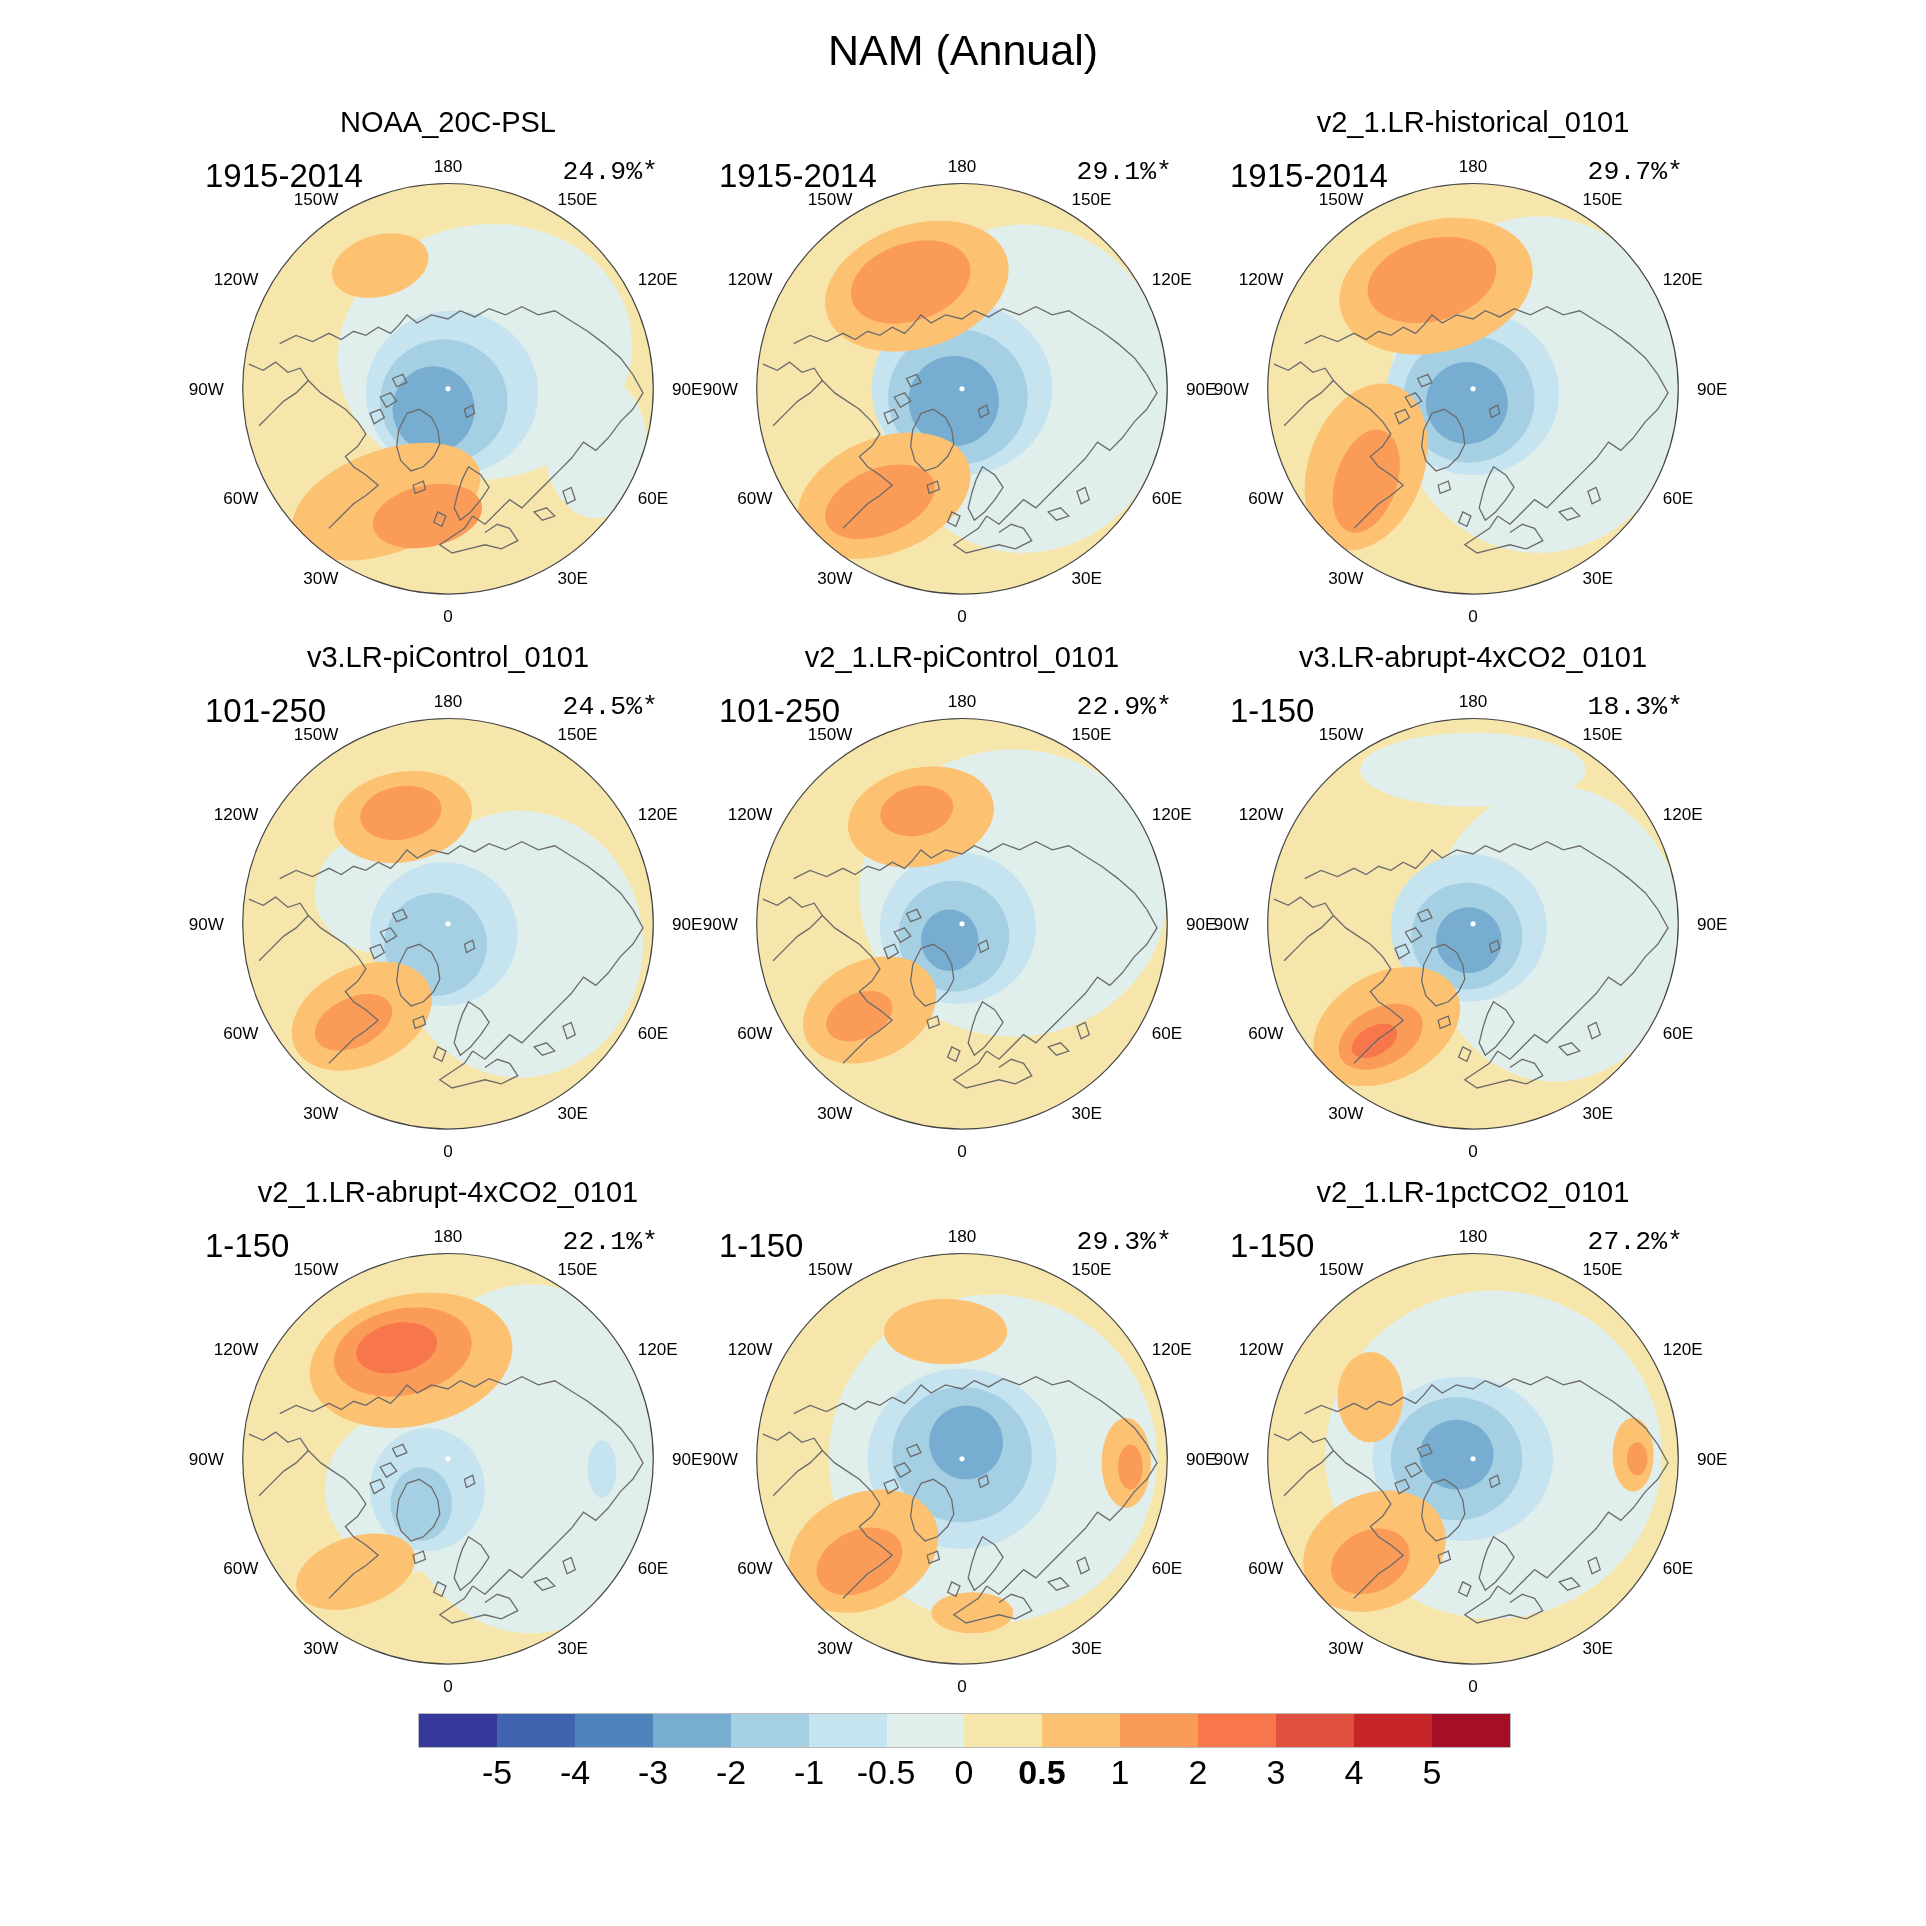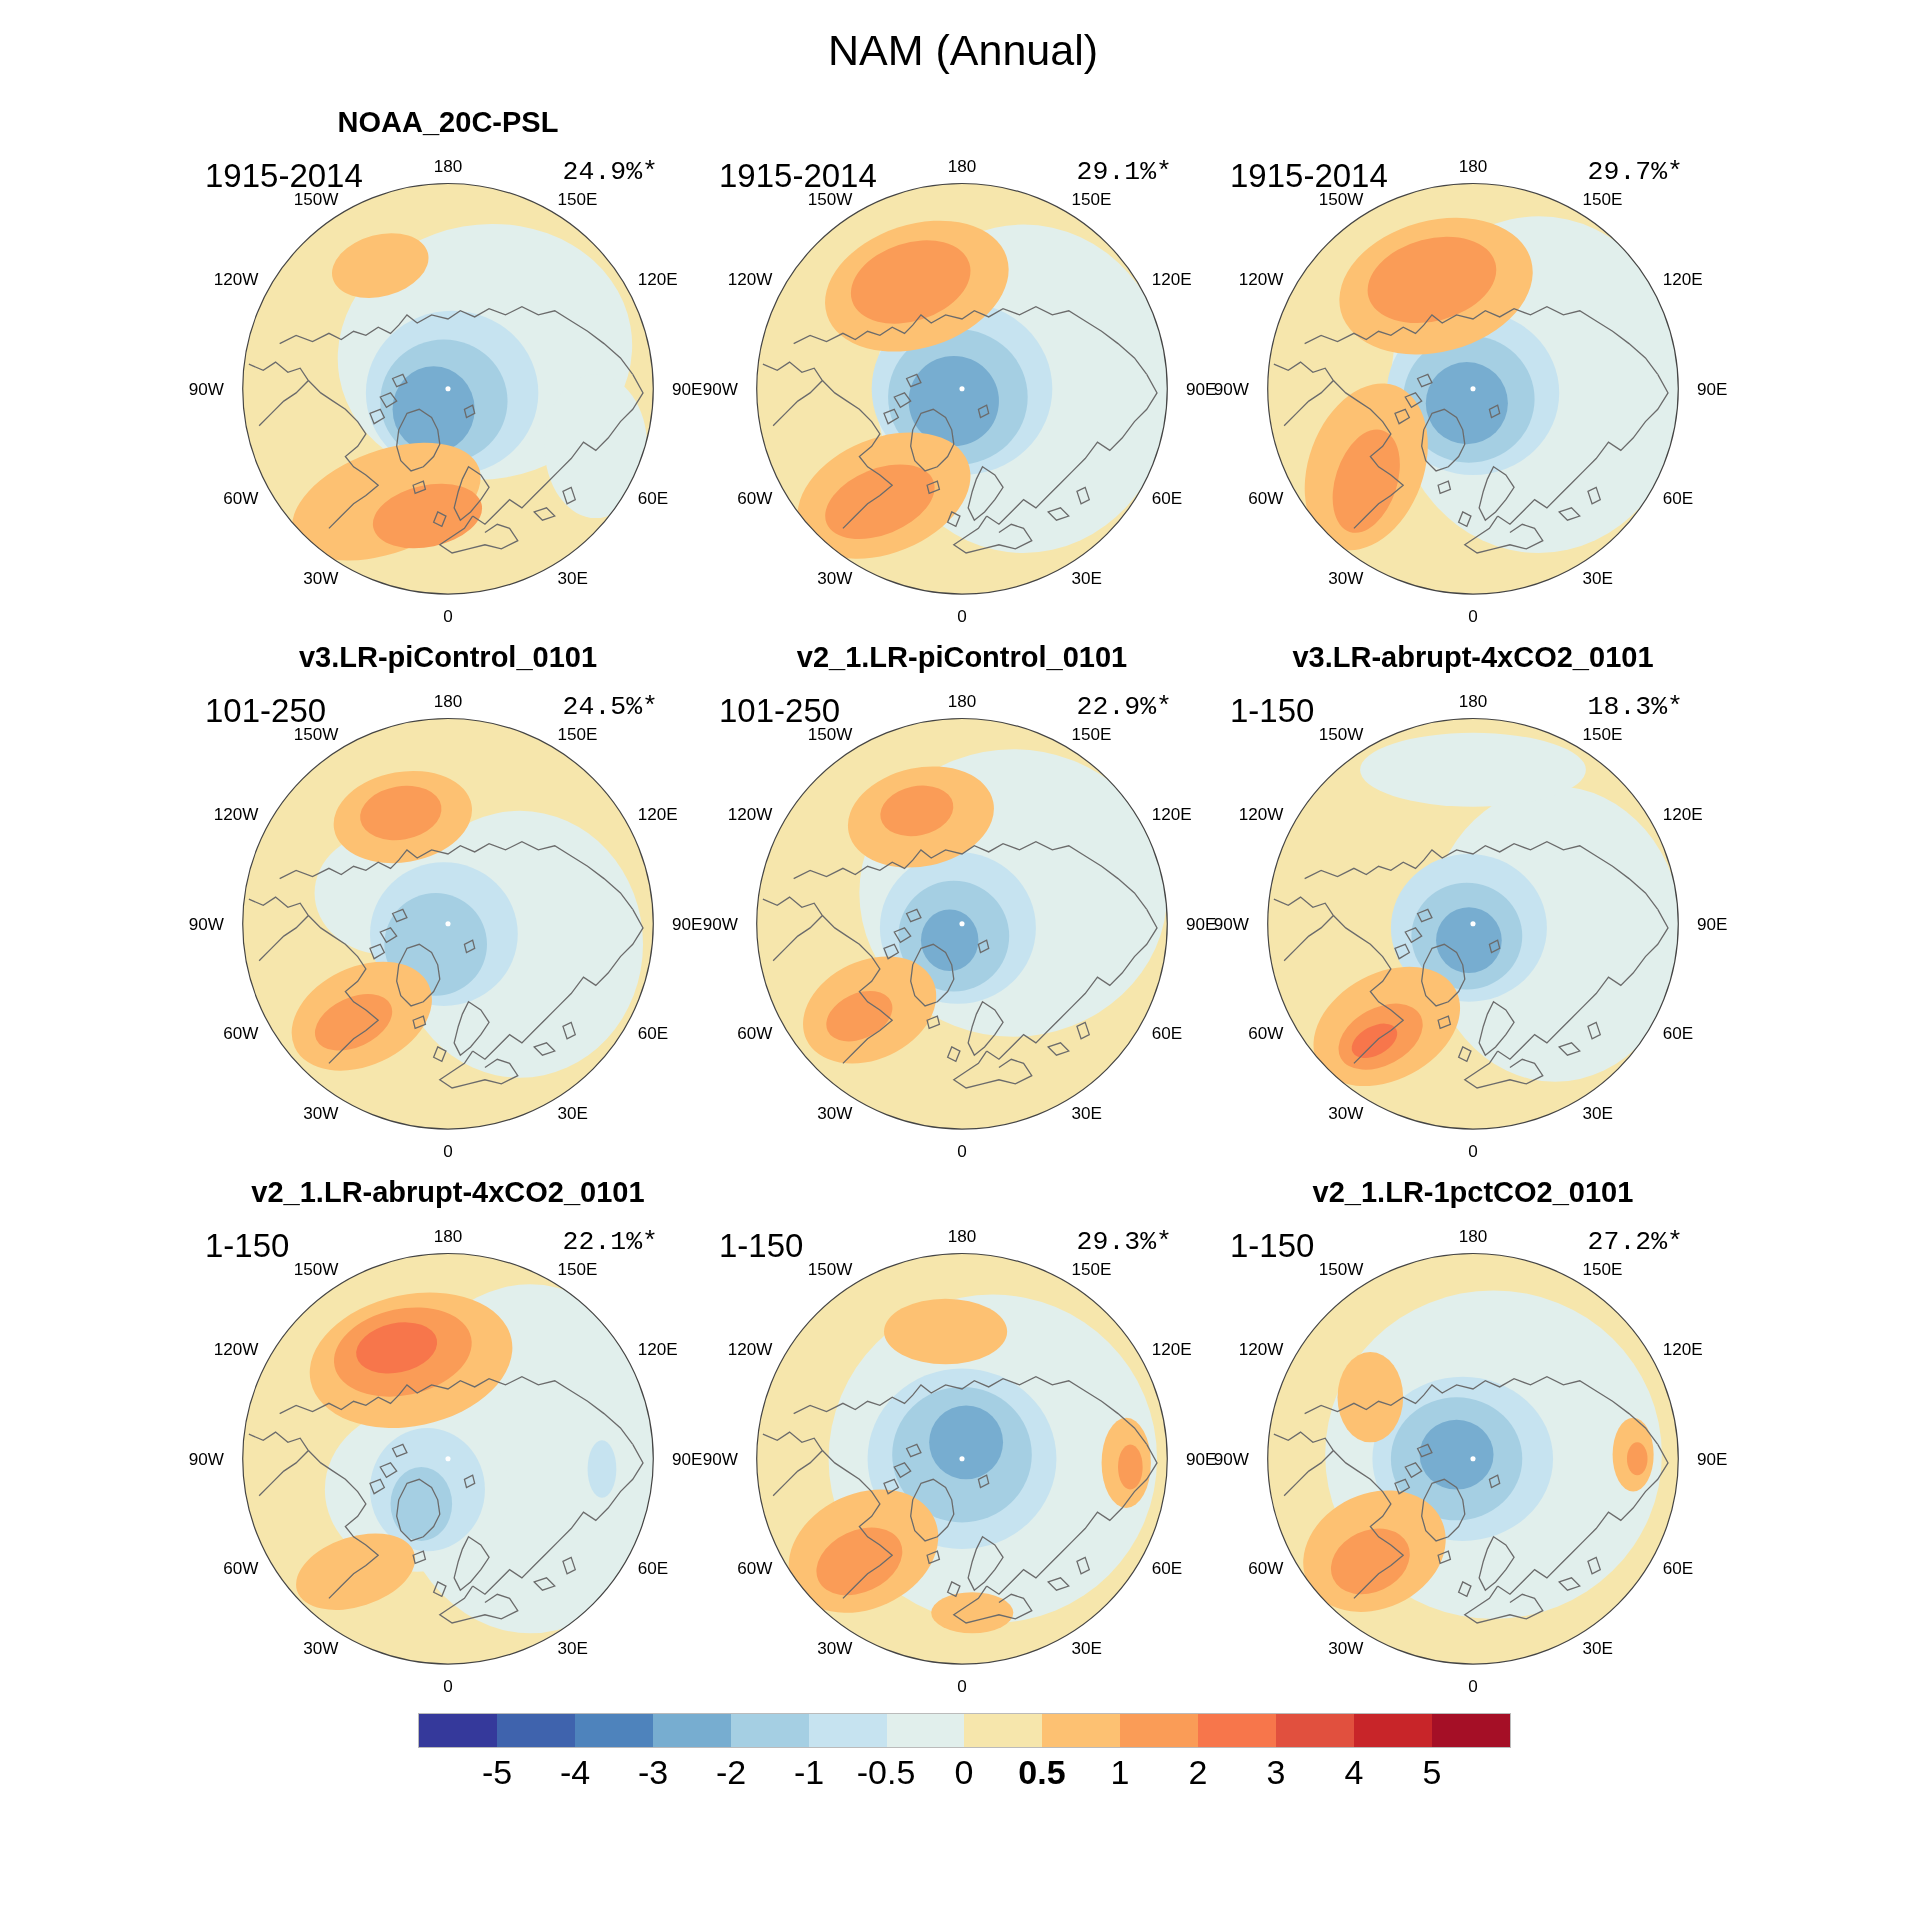--- a/index.html
+++ b/index.html
@@ -1,19 +1,19 @@
 <!DOCTYPE html>
 <html style="font-size:13.7px"><head>
 <meta charset="utf-8">
 <style>
   html,body{margin:0;padding:0;background:#fff;}
   body{width:1926px;height:1926px;position:relative;font-family:"Liberation Sans","DejaVu Sans",sans-serif;color:#000;}
   .fig-title{position:absolute;top:26px;left:0;width:1926px;text-align:center;font-size:43px;letter-spacing:0px;}
   .panel{position:absolute;width:510px;height:535px;}
-  .panel-title{position:absolute;top:12px;left:0;width:100%;text-align:center;font-size:29px;white-space:nowrap;font-weight:bold;}
+  .panel-title{position:absolute;top:12px;left:0;width:100%;text-align:center;font-size:29px;white-space:nowrap;}
   .panel-period{position:absolute;top:63px;left:12px;font-size:33px;}
   .panel-variance{position:absolute;top:63px;right:45px;font-size:26.5px;font-family:Liberation Mono, monospace;}
   .map-svg{position:absolute;top:51px;left:0;overflow:visible;}
   .lon-label{font-size:20px;fill:#000;}
   .colorbar{position:absolute;left:419px;top:1714px;width:1091px;height:33px;display:flex;outline:0.9px solid #bbb;}
   .colorbar .seg{flex:1 1 auto;height:100%;}
   .cbar-labels{position:absolute;left:419px;top:1753px;width:1091px;height:43px;}
   .cbar-labels span{position:absolute;transform:translateX(-50%);font-size:34px;white-space:nowrap;}
 </style>
 </head>
@@ -123,20 +123,21 @@
         <text x="426" y="513.7025033688163" text-anchor="start" class="lon-label">30E</text>
         <text x="298.00000000000006" y="558" text-anchor="middle" class="lon-label">0</text>
         <text x="169.99999999999997" y="513.7025033688162" text-anchor="end" class="lon-label">30W</text>
         <text x="76.29749663118378" y="420.0000000000001" text-anchor="end" class="lon-label">60W</text>
         <text x="36" y="292.00000000000006" text-anchor="end" class="lon-label">90W</text>
         <text x="76.29749663118372" y="163.99999999999997" text-anchor="end" class="lon-label">120W</text>
         <text x="169.9999999999999" y="70.29749663118378" text-anchor="end" class="lon-label">150W</text>
       </svg>
     </div>
     <div class="panel" style="left: 1218px; top: 94px;">
+    <div class="panel-title">v2_1.LR-historical_0101</div>
     <div class="panel-period">1915-2014</div>
     <div class="panel-variance">29.7%*</div>
   <svg width="510" height="479" viewBox="0 0 596 560" class="map-svg">
         <defs>
           <clipPath id="clip2">
             <circle cx="298" cy="285" r="240"></circle>
           </clipPath>
         </defs>
         <g clip-path="url(#clip2)">
           <rect x="58" y="45" width="480" height="480" fill="#F6E6AC"></rect>

